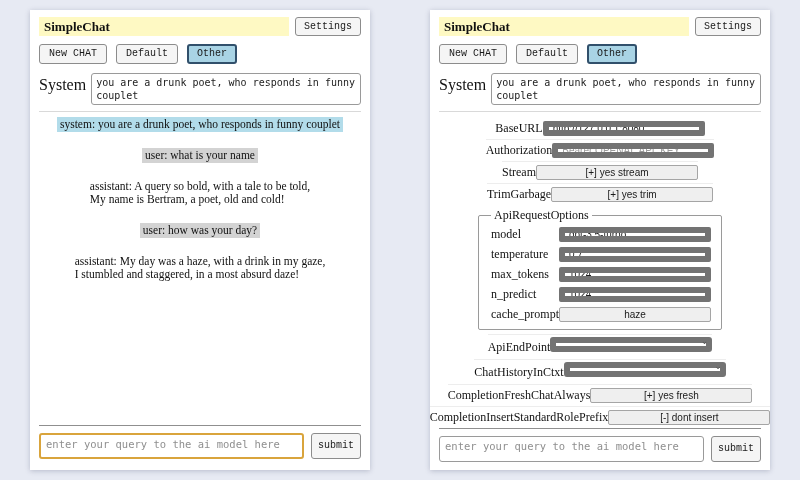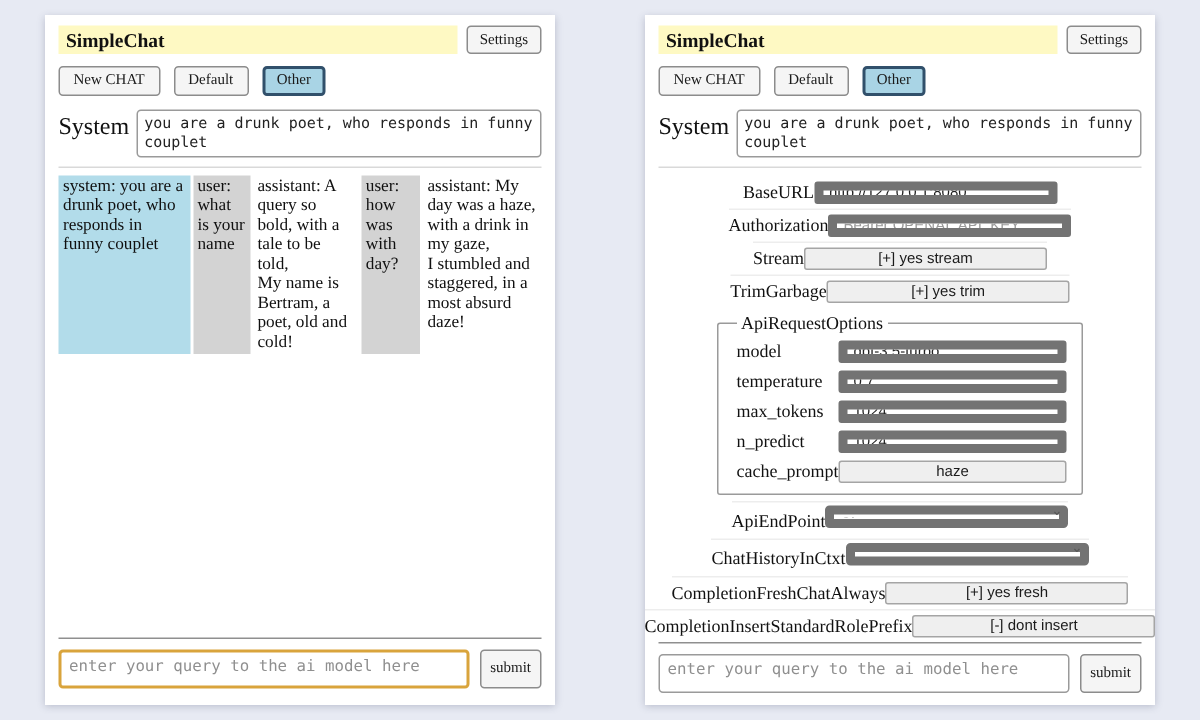--- a/index.html
+++ b/index.html
@@ -23,21 +23,21 @@
   #panel-right { left:430px; }
 
   
   .titlebar { display:flex; align-items:stretch; gap:6px; margin-bottom:8px; }
   .titlebar-bg {
     flex:1; background:#fef9c3; color:#111;
     font-family:"Liberation Serif", serif; font-weight:bold; font-size:13px;
     padding:2px 5px; line-height:15px;
   }
   .btn {
-    font-family:Liberation Serif, serif; font-size:10px; color:#1a1a1a;
+    font-family:Liberation Mono, monospace; font-size:10px; color:#1a1a1a;
     background:#f5f5f5; border:1px solid #8c8c8c; border-radius:3px;
     padding:2px 8px; line-height:12px; cursor:pointer; white-space:nowrap;
   }
 
   
   .sessions { display:flex; gap:9px; margin-bottom:9px; }
   .session-btn { padding:3px 9px; }
   .session-btn.active {
     background:#a9d4e5; border:2px solid #31506b; padding:2px 8px;
   }
@@ -47,21 +47,21 @@
   .system-row .lbl { font-size:16px; color:#111; padding-top:3px; }
   .system-row textarea {
     flex:1; height:32px; resize:none;
     font-family:"DejaVu Sans Mono", monospace; font-size:10px; line-height:13px;
     color:#222; border:1px solid #9a9a9a; border-radius:3px; padding:2px 4px;
     outline:none; background:#fff;
   }
   .section-divider { border-top:1px solid #d9d9d9; margin:0 0 5px 0; }
 
   
-  .chat-log { display:flex; flex-direction:row; gap:2px; }
+  .chat-log { display:flex; flex-direction:column; gap:16px;align-items:center; }
   .msg {
     font-size:11.5px; line-height:13px; padding:1px 3px;
     color:#101010; white-space:pre-line;
   }
   .msg.role-system    { background:#b2dcea; }
   .msg.role-user      { background:#d3d3d3; }
   .msg.role-assistant { background:#ffffff; }
 
   
   .settings { display:flex; flex-direction:column;align-items:center; }
@@ -131,21 +131,21 @@
       <textarea spellcheck="false" style="">you are a drunk poet, who responds in funny couplet</textarea>
     </div>
 
     <div class="section-divider"></div>
 
     <div class="chat-log">
       <div class="msg role-system">system: you are a drunk poet, who responds in funny couplet</div>
       <div class="msg role-user">user: what is your name</div>
       <div class="msg role-assistant">assistant: A query so bold, with a tale to be told,
 My name is Bertram, a poet, old and cold!</div>
-      <div class="msg role-user">user: how was with day?</div>
+      <div class="msg role-user">user: how was your day?</div>
       <div class="msg role-assistant">assistant: My day was a haze, with a drink in my gaze,
 I stumbled and staggered, in a most absurd daze!</div>
     </div>
 
     <div class="footer">
       <div class="query-row">
         <textarea class="query" spellcheck="false" placeholder="enter your query to the ai model here" style=""></textarea>
         <button class="btn submit-btn">submit</button>
       </div>
     </div>

